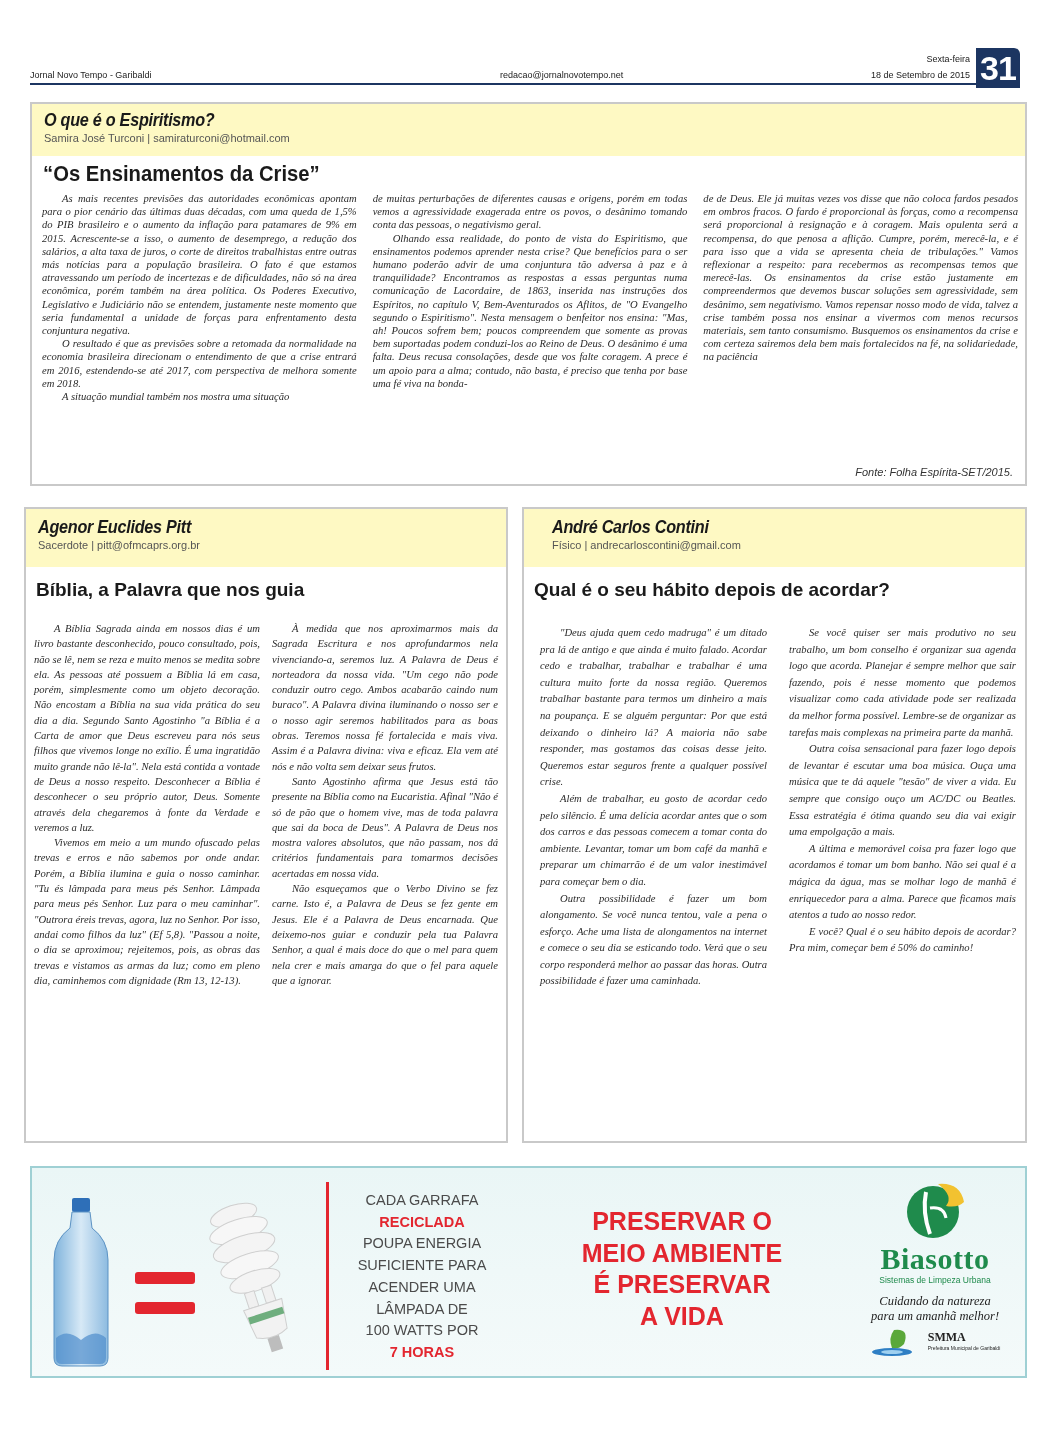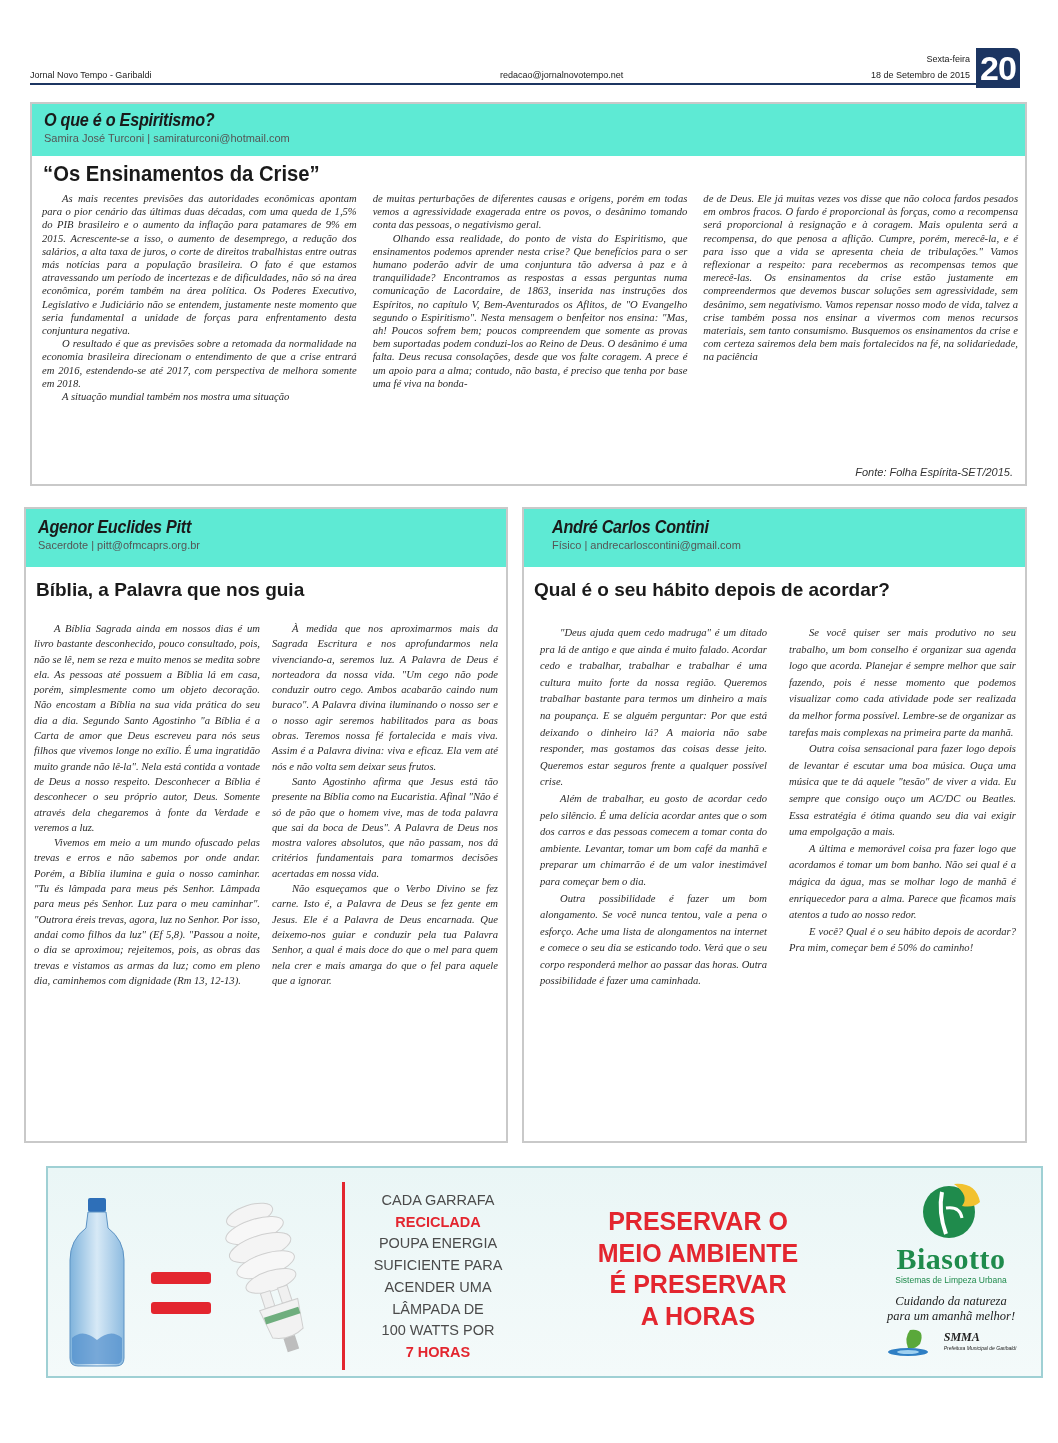--- a/index.html
+++ b/index.html
@@ -11,21 +11,21 @@
   .masthead .paper-name { position: absolute; left: 0; top: 22px; font-size: 9px; color: #222; }
   .masthead .email { position: absolute; left: 470px; top: 22px; font-size: 9px; color: #222; }
   .masthead .dayname { position: absolute; right: 50px; top: 6px; font-size: 9px; color: #222; text-align: right; }
   .masthead .date { position: absolute; right: 50px; top: 22px; font-size: 9px; color: #222; text-align: right; }
   .masthead .page-num { position: absolute; right: 0; top: 0; width: 44px; height: 40px; background: #1c3561; color: #fff;
     font-size: 34px; font-weight: bold; text-align: center; line-height: 40px; border-radius: 0 6px 0 0; letter-spacing: -1px; }
   .masthead .rule { position: absolute; left: 0; top: 35px; width: 948px; height: 2px; background: #1c3561; }
 
   
   .box { position: absolute; border: 2px solid #c9c9c9; background: #fff; }
-  .box .head { background: #5eead4; padding: 6px 12px 0 12px; }
+  .box .head { background: #fef9c3; padding: 6px 12px 0 12px; }
   .box .section { font-size: 18px; font-weight: bold; font-style: italic; color: #1a1a1a; letter-spacing: -0.3px; transform: scaleX(0.9); transform-origin: left; }
   .box .byline { font-size: 11px; color: #555; margin-top: 1px; }
   .box .title { font-weight: bold; color: #1a1a1a; }
   .cols { position: absolute; display: flex; gap: 14px; }
   .col { flex: 1; font-family: "Liberation Serif", serif; font-style: italic; font-size: 10.6px; line-height: 13.2px; color: #2a2a2a; text-align: justify; hyphens: auto; }
   .col p { text-indent: 20px; }
 
   #box1 { left: 30px; top: 102px; width: 997px; height: 384px; }
   #box1 .head { height: 52px; }
   #box1 .title { font-family: "Liberation Sans", sans-serif; font-size: 22px; padding: 5px 0 0 12px; transform: scaleX(0.92); transform-origin: left; }
@@ -36,48 +36,48 @@
   #box3 { left: 522px; top: 507px; width: 505px; height: 636px; }
   #box2 .head, #box3 .head { height: 58px; padding-top: 8px; }
   #box3 .head { padding-left: 28px; }
   #box2 .title, #box3 .title { font-size: 19px; padding: 12px 0 0 10px; }
   #box2 .cols { left: 8px; top: 112px; width: 464px; gap: 12px; }
   #box3 .cols { left: 16px; top: 116px; width: 476px; gap: 22px; }
   #box2 .col { line-height: 15.3px; }
   #box3 .col { line-height: 16.6px; }
 
   
-  .ad { position: absolute; left: 46px; top: 1166px; width: 997px; height: 212px; border: 2px solid #9fd0d4;
+  .ad { position: absolute; left: 30px; top: 1166px; width: 997px; height: 212px; border: 2px solid #9fd0d4;
         background: linear-gradient(180deg, #eaf6f6 0%, #f4fafa 100%); }
   .bottle { position: absolute; left: 20px; top: 30px; width: 58px; height: 170px; }
   .equals { position: absolute; left: 103px; top: 104px; width: 60px; }
   .equals div { height: 12px; background: #e3262f; border-radius: 3px; margin-bottom: 18px; }
   .bulb { position: absolute; left: 172px; top: 30px; width: 100px; height: 165px; }
   .vrule { position: absolute; left: 294px; top: 14px; width: 3px; height: 188px; background: #e3262f; }
   .ad-stats { position: absolute; left: 310px; top: 22px; width: 160px; text-align: center; font-size: 14.5px; line-height: 21.7px; color: #4b4b4b; }
   .ad-stats .red { color: #e3262f; font-weight: bold; }
   .ad-slogan { position: absolute; left: 540px; top: 38px; width: 220px; text-align: center; font-size: 25px; line-height: 31.6px; font-weight: bold; color: #e3262f; }
   .brand { position: absolute; left: 818px; top: 10px; width: 170px; text-align: center; }
   .brand .logo { width: 70px; height: 62px; margin: 0 auto; }
   .brand .name { font-family: "Liberation Serif", serif; font-size: 30px; font-weight: bold; color: #1f8b4c; line-height: 30px; letter-spacing: 0.5px; }
   .brand .tagline-sm { font-size: 8.5px; color: #1f8b4c; margin-top: 1px; }
   .brand .tagline { font-family: "Liberation Serif", serif; font-style: italic; font-size: 12.5px; line-height: 15px; color: #222; margin-top: 9px; }
-  .brand .partners { display: flex; justify-content: center; align-items: center; gap: 14px; margin-top: 4px; font-style: italic; }
+  .brand .partners { display: flex; justify-content: center; align-items: center; gap: 14px; margin-top: 4px; }
   .brand .smma { font-family: "Liberation Serif", serif; font-size: 12px; font-weight: bold; color: #222; line-height: 11px; text-align: left; }
   .brand .smma small { display: block; font-family: "Liberation Sans", sans-serif; font-size: 5px; font-weight: normal; }
 </style>
 </head>
 <body>
 
 <header class="masthead">
   <span class="paper-name">Jornal Novo Tempo - Garibaldi</span>
   <span class="email">redacao@jornalnovotempo.net</span>
   <span class="dayname">Sexta-feira</span>
   <span class="date">18 de Setembro de 2015</span>
-  <div class="page-num">20</div>
+  <div class="page-num">31</div>
   <div class="rule"></div>
 </header>
 
 <section class="box" id="box1">
   <div class="head">
     <div class="section">O que é o Espiritismo?</div>
     <div class="byline">Samira José Turconi | samiraturconi@hotmail.com</div>
   </div>
   <h1 class="title">“Os Ensinamentos da Crise”</h1>
   <div class="cols">
@@ -178,21 +178,21 @@
     <div>ACENDER UMA</div>
     <div>LÂMPADA DE</div>
     <div>100 WATTS POR</div>
     <div class="red">7 HORAS</div>
   </div>
 
   <div class="ad-slogan">
     <div>PRESERVAR O</div>
     <div>MEIO AMBIENTE</div>
     <div>É PRESERVAR</div>
-    <div>A HORAS</div>
+    <div>A VIDA</div>
   </div>
 
   <div class="brand">
     <svg class="logo" viewBox="0 0 70 62">
       <circle cx="33" cy="34" r="26" fill="#1f8b4c"></circle>
       <path d="M38 6 Q60 4 64 24 Q58 30 46 28 Q54 18 38 6 Z" fill="#f2c230"></path>
       <path d="M26 14 Q22 34 30 56" stroke="#fff" stroke-width="4" fill="none"></path>
       <path d="M30 30 Q44 28 46 40" stroke="#fff" stroke-width="3" fill="none"></path>
     </svg>
     <div class="name">Biasotto</div>

